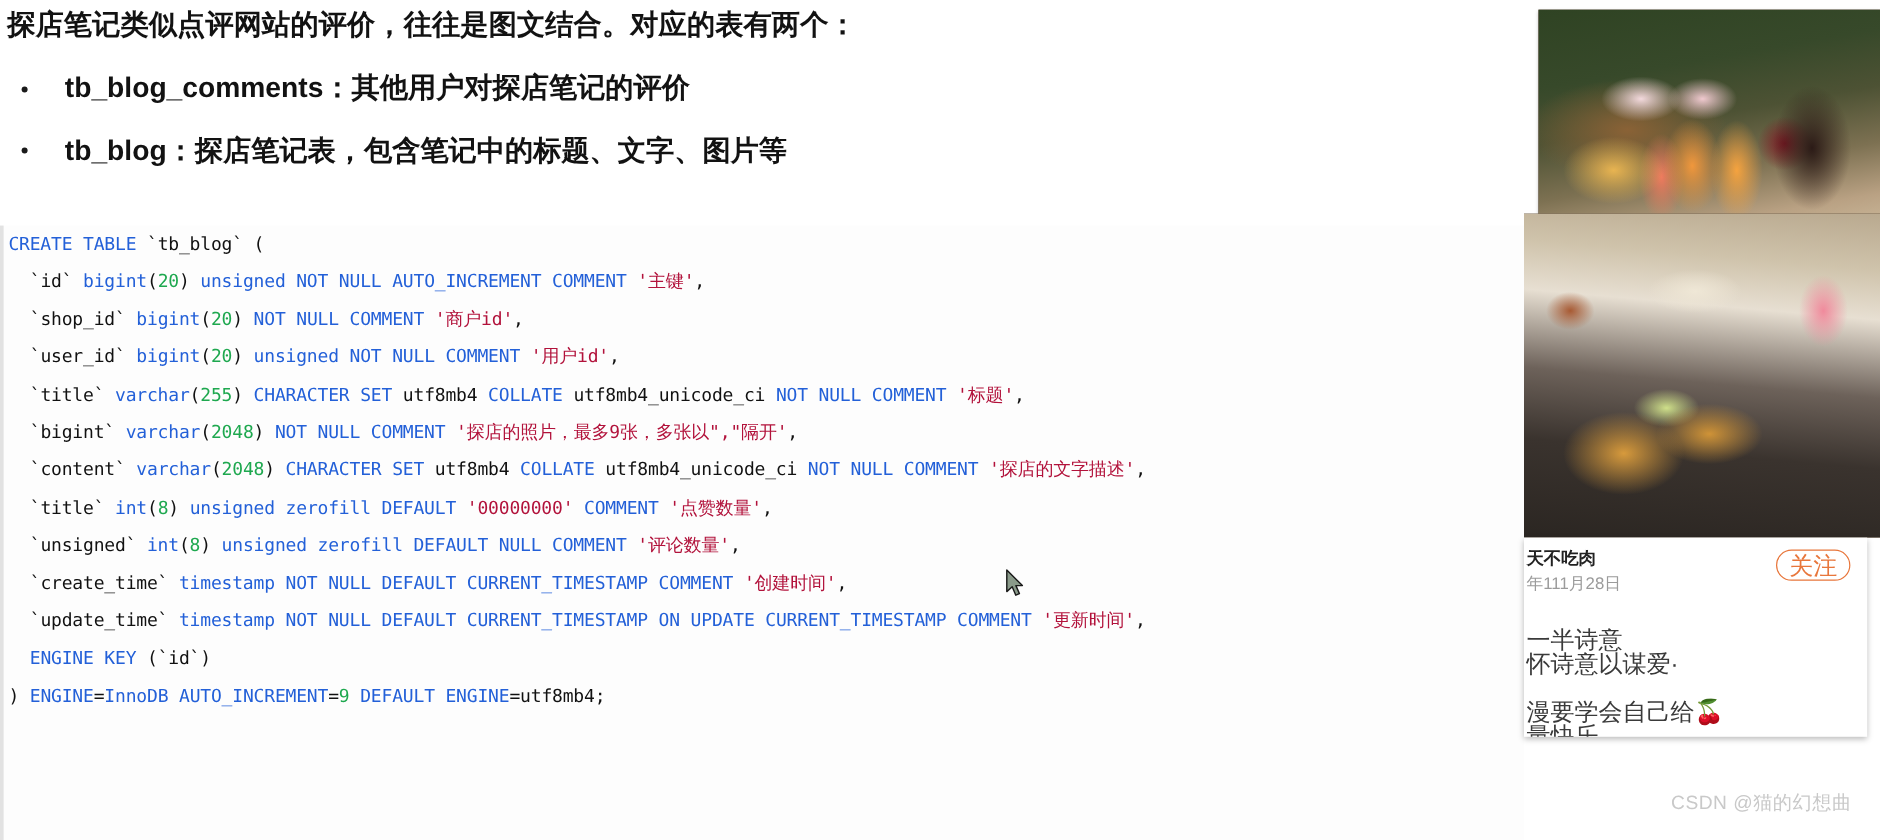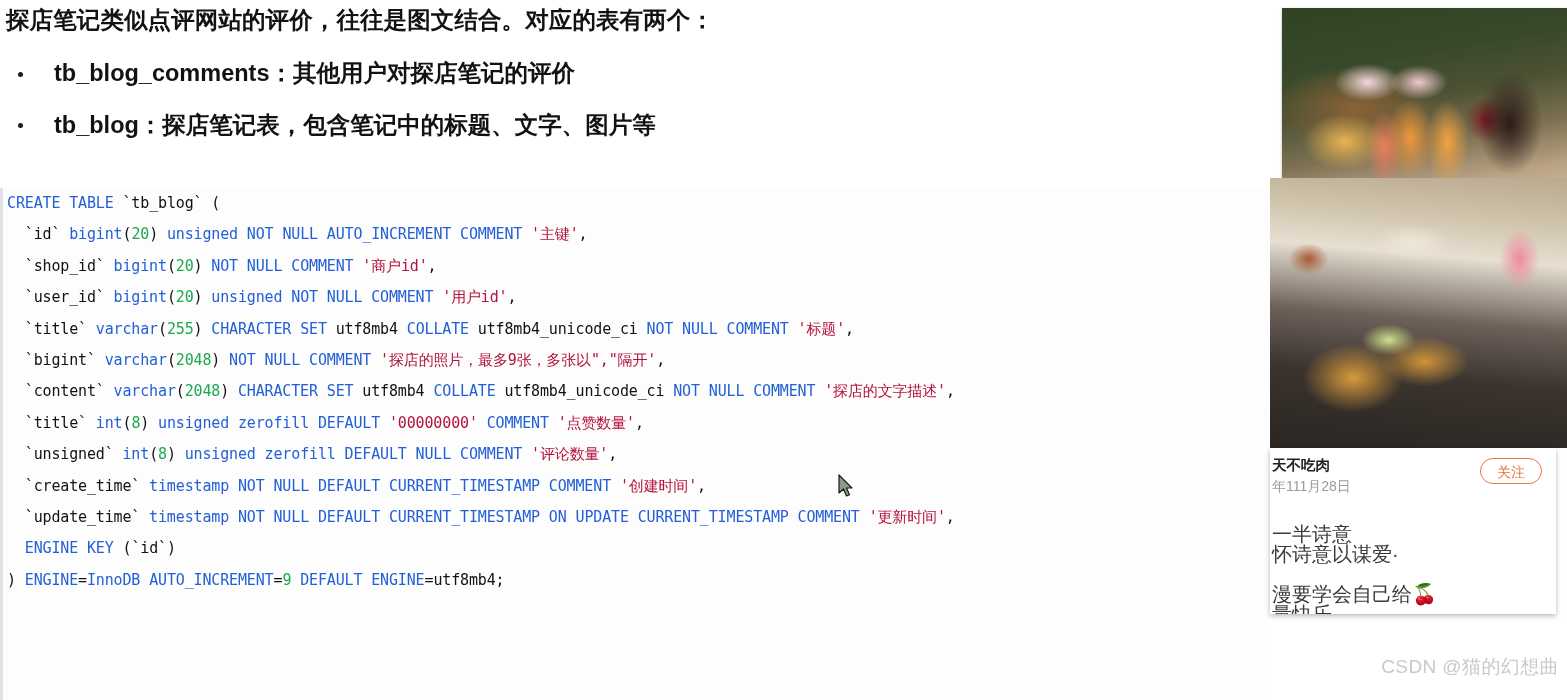--- a/index.html
+++ b/index.html
@@ -153,41 +153,41 @@
     color: #9b9b9b;
     white-space: nowrap;
   }
   .follow-btn {
     position: absolute;
     right: 14px; top: 2px;
     width: 62px; height: 26px;
     border: 1.4px solid #e8763b;
     border-radius: 14px;
     color: #e8763b;
-    font-size: 14px;
+    font-size: 20px;
     line-height: 26px;
     text-align: center;
     background: #fff;
     box-sizing: border-box;
   }
   .card-body {
     position: absolute;
     left: 2px; top: 76px;
     font-size: 20px;
     line-height: 20px;
     color: #3a3a3a;
     white-space: nowrap;
   }
   .card-body .ln { display: block; }
 
   
   .watermark {
     position: absolute;
-    right: 8px; bottom: 20px;
-    font-size: 19px;
+    right: 24px; bottom: 20px;
+    font-size: 16px;
     color: #c9c9c9;
     white-space: nowrap;
     letter-spacing: .4px;
     margin-top: 34px;
   }
 
   
   .cursor {
     position: absolute;
     left: 838px; top: 474px;

